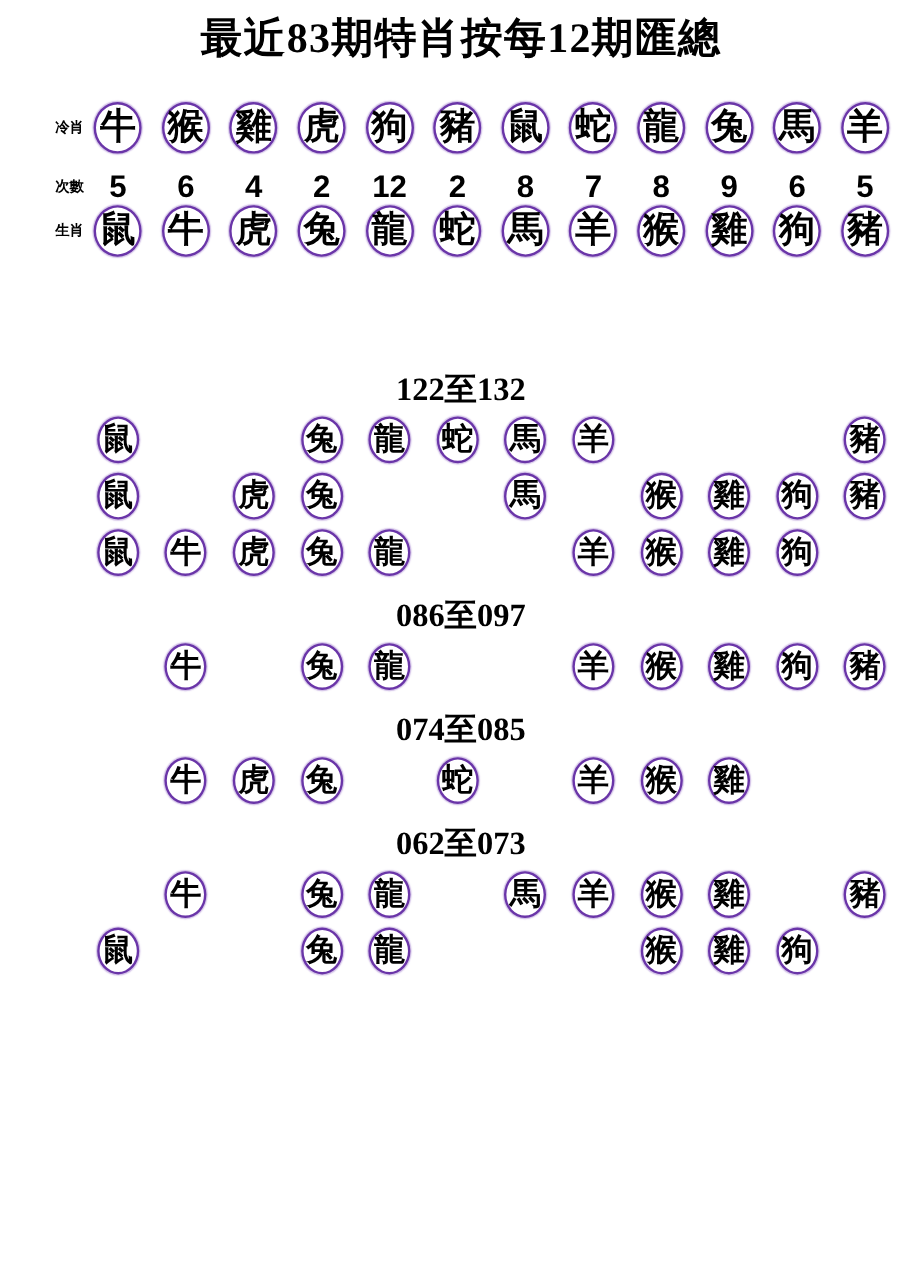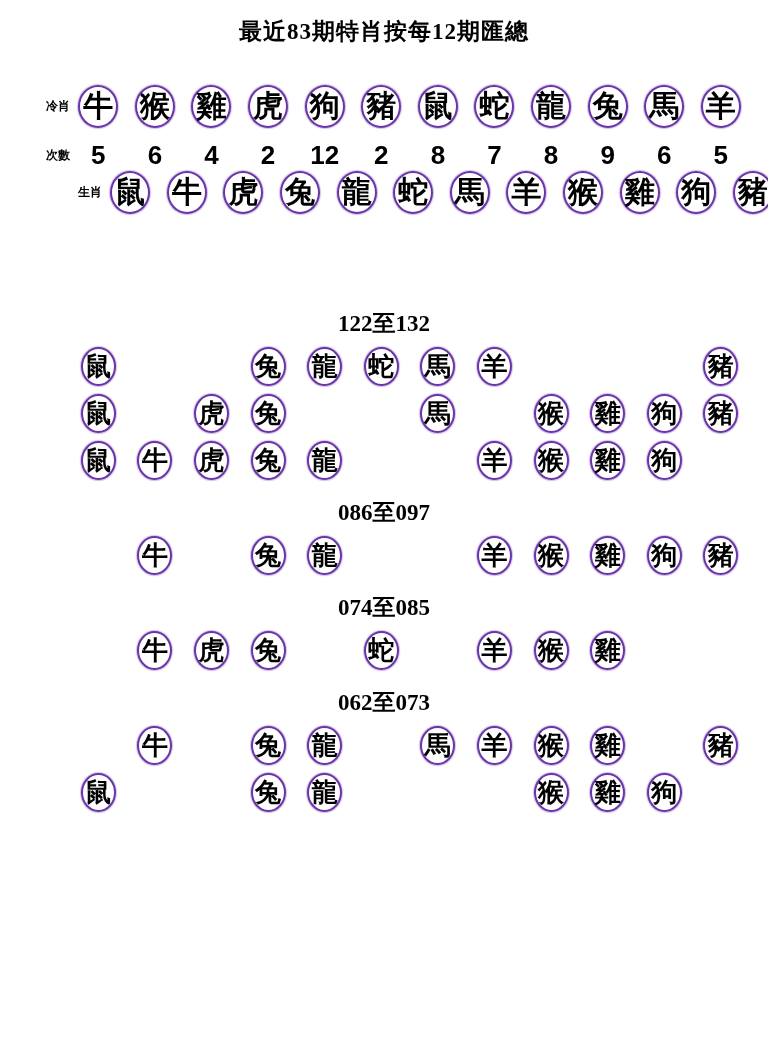--- a/index.html
+++ b/index.html
@@ -10,21 +10,21 @@
     font-family: "Liberation Sans", "DejaVu Sans", sans-serif;
     overflow: hidden;
   }
   .page { width: 768px; height: 1064px; position: relative; }
 
   .title {
     margin: 0;
     padding-top: 10px;
     text-align: center;
     font-family: "Liberation Serif", "DejaVu Serif", serif;
-    font-size: 23px;
+    font-size: 35px;
     font-weight: bold;
     letter-spacing: 1px;
     line-height: 44px;
   }
 
   .row { display: flex; align-items: center; }
   .lbl {
     flex: 0 0 50px; width: 50px;
     text-align: right;
     font-size: 12px; font-weight: 700;
@@ -48,26 +48,26 @@
     box-sizing: border-box;
     background: #ffffff;
   }
   .circle.hdr  { width: 40px; height: 43px; font-size: 30px; }
   .circle.body { width: 35px; height: 39px; font-size: 26px; }
 
   .count { font-size: 26px; font-weight: bold; font-family: "Liberation Sans", sans-serif; }
 
   .row1 { margin-top: 30px; height: 44px; }
   .row2 { margin-top: 14px; height: 26px; }
-  .row3 { margin-top: 2px;  height: 44px; padding-left: 32px; }
+  .row3 { margin-top: 2px;  height: 44px; }
 
   .grp-title {
     text-align: center;
     font-family: "Liberation Serif", "DejaVu Serif", serif;
-    font-size: 23px; font-weight: bold;
+    font-size: 27px; font-weight: bold;
     line-height: 30px;
     margin-top: 18px;
   }
   .grp:first-child .grp-title { margin-top: 95px; }
   .body-row { margin-top: 7px; height: 40px; }
 </style>
 </head>
 <body>
 
 <div class="page">

